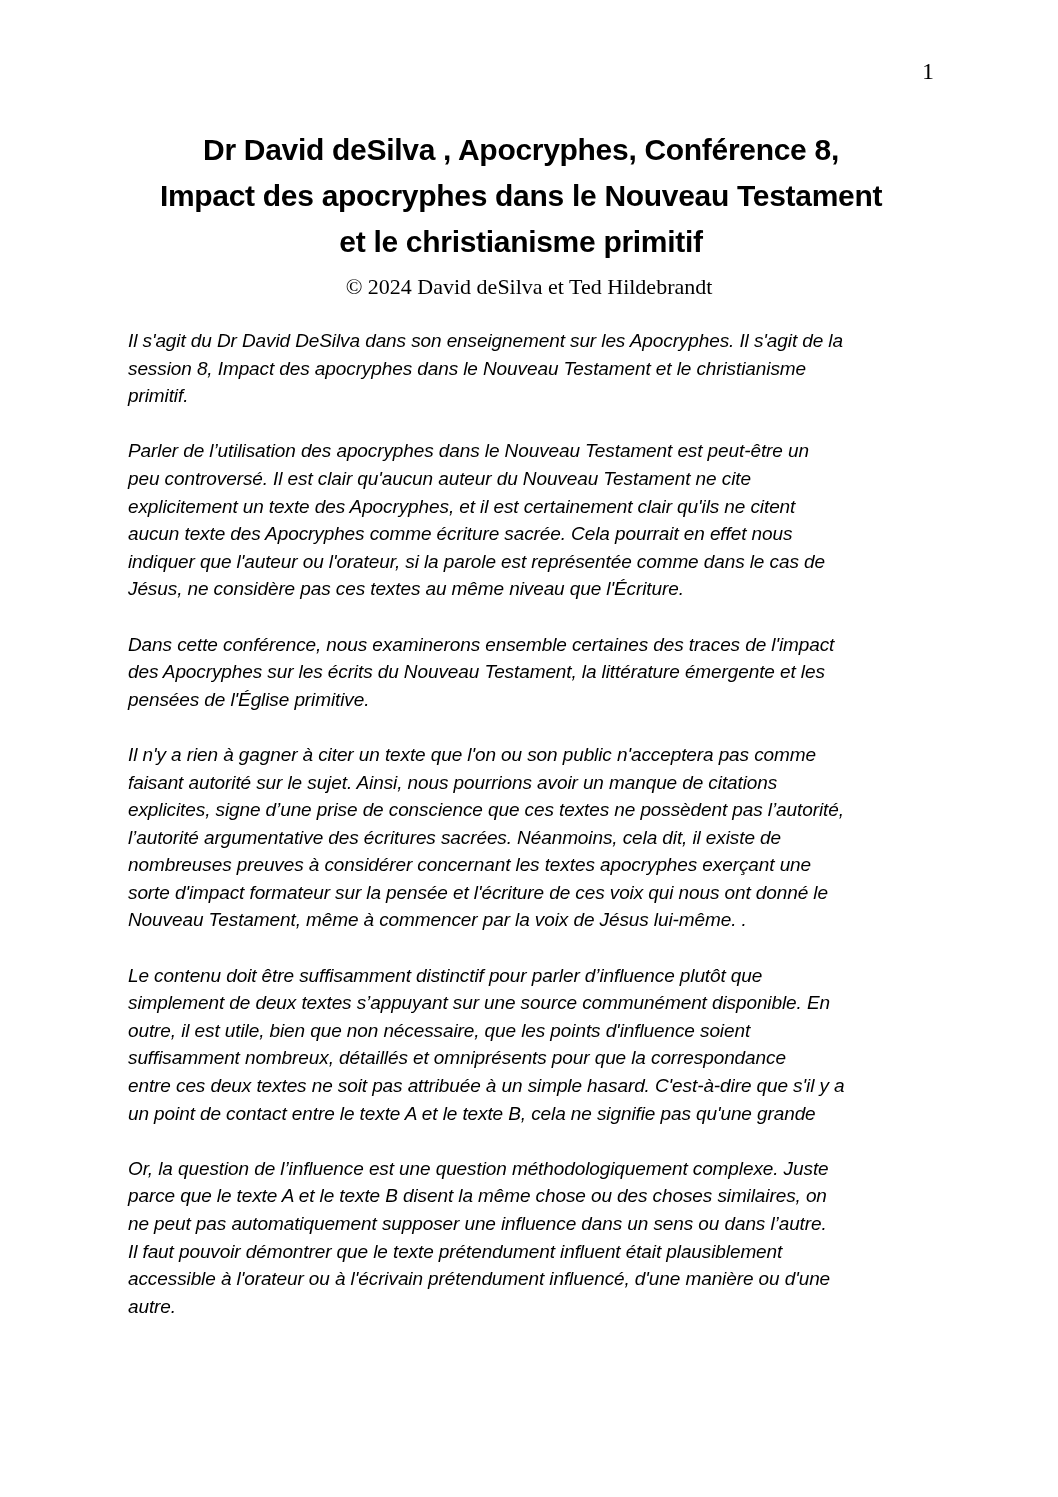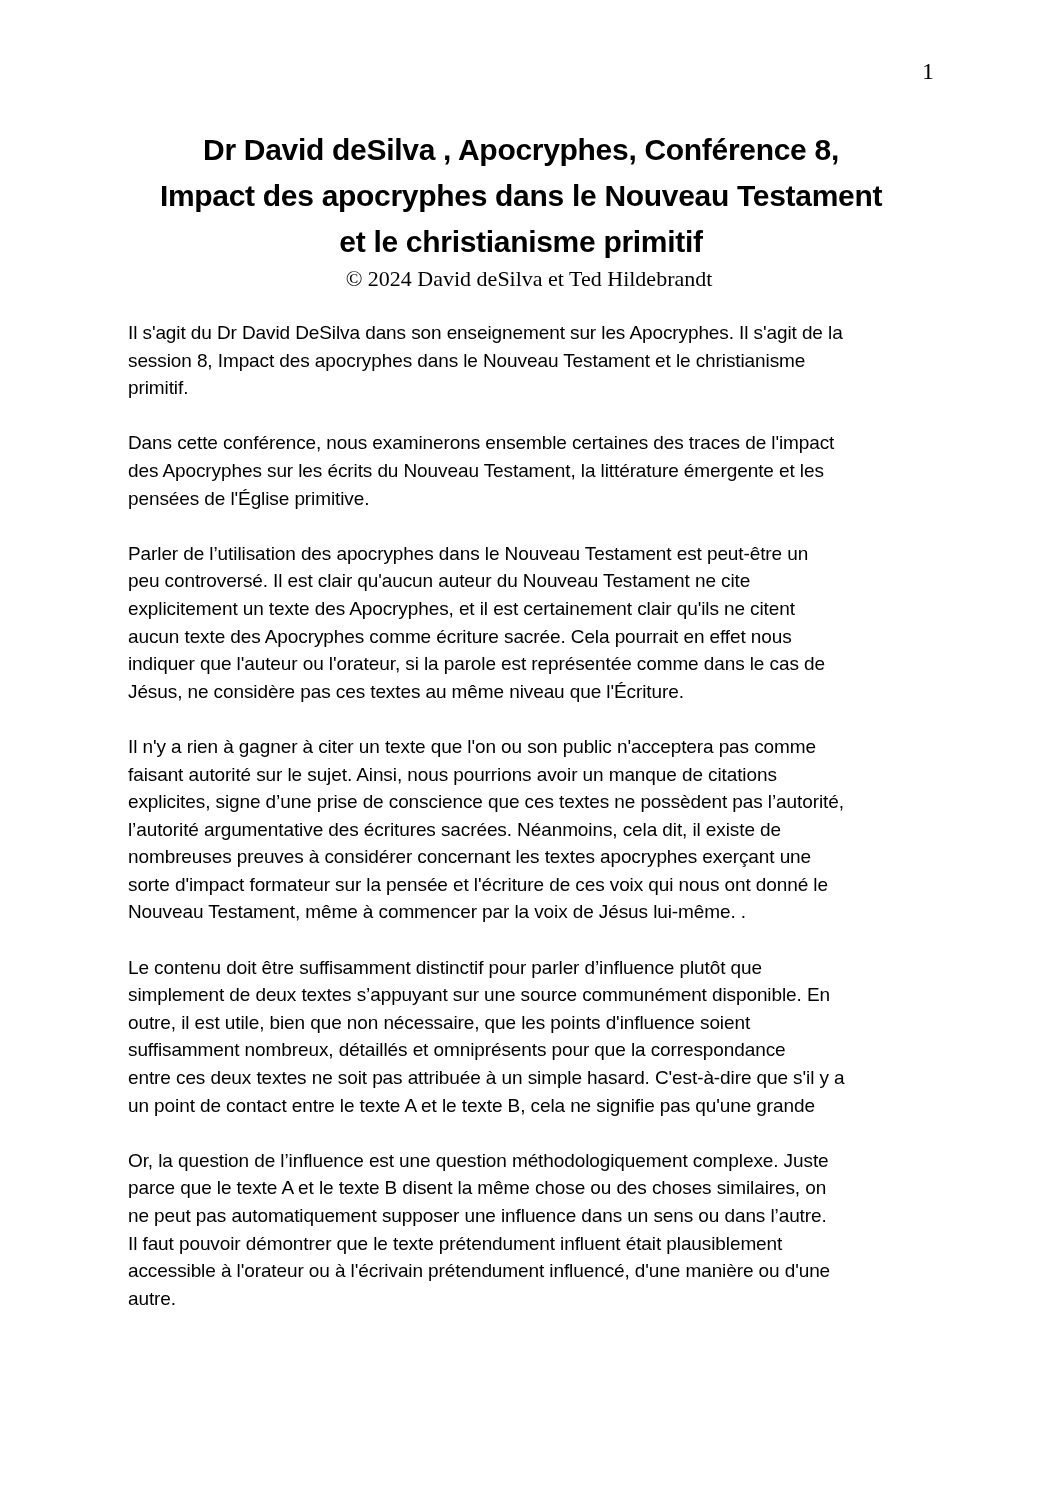--- a/index.html
+++ b/index.html
@@ -42,29 +42,30 @@
     line-height: 46px;
     letter-spacing: -0.3px;
     white-space: pre-line;
     color: #000000;
   }
   .copyright {
     text-align: center;
     font-family: "Liberation Serif", serif;
     font-size: 22px;
     line-height: 28px;
-    margin-top: 0px;
+    margin-top: 8px;
     color: #000000;
   }
   .doc-body {
     margin: 26px 0 0 128px;
     width: 832px;
     font-size: 19px;
     line-height: 27.6px;
     letter-spacing: -0.1px;
+    font-style: italic;
   }
   .doc-body p {
     margin: 0 0 27.6px 0;
     white-space: pre-line;
   }
 </style>
 </head>
 <body>
 
 <div class="page">
@@ -74,29 +75,29 @@
   <h1 class="doc-title">Dr David deSilva , Apocryphes, Conférence 8,
 Impact des apocryphes dans le Nouveau Testament
 et le christianisme primitif</h1>
 
   <div class="copyright">© 2024 David deSilva et Ted Hildebrandt</div>
 
   <div class="doc-body">
     <p>Il s'agit du Dr David DeSilva dans son enseignement sur les Apocryphes. Il s'agit de la
 session 8, Impact des apocryphes dans le Nouveau Testament et le christianisme
 primitif.</p>
-    <p>Dans cette conférence, nous examinerons ensemble certaines des traces de l'impact
-des Apocryphes sur les écrits du Nouveau Testament, la littérature émergente et les
-pensées de l'Église primitive.</p>
     <p>Parler de l’utilisation des apocryphes dans le Nouveau Testament est peut-être un
 peu controversé. Il est clair qu'aucun auteur du Nouveau Testament ne cite
 explicitement un texte des Apocryphes, et il est certainement clair qu'ils ne citent
 aucun texte des Apocryphes comme écriture sacrée. Cela pourrait en effet nous
 indiquer que l'auteur ou l'orateur, si la parole est représentée comme dans le cas de
 Jésus, ne considère pas ces textes au même niveau que l'Écriture.</p>
+    <p>Dans cette conférence, nous examinerons ensemble certaines des traces de l'impact
+des Apocryphes sur les écrits du Nouveau Testament, la littérature émergente et les
+pensées de l'Église primitive.</p>
     <p>Il n'y a rien à gagner à citer un texte que l'on ou son public n'acceptera pas comme
 faisant autorité sur le sujet. Ainsi, nous pourrions avoir un manque de citations
 explicites, signe d’une prise de conscience que ces textes ne possèdent pas l’autorité,
 l’autorité argumentative des écritures sacrées. Néanmoins, cela dit, il existe de
 nombreuses preuves à considérer concernant les textes apocryphes exerçant une
 sorte d'impact formateur sur la pensée et l'écriture de ces voix qui nous ont donné le
 Nouveau Testament, même à commencer par la voix de Jésus lui-même. .</p>
     <p>Le contenu doit être suffisamment distinctif pour parler d’influence plutôt que
 simplement de deux textes s’appuyant sur une source communément disponible. En
 outre, il est utile, bien que non nécessaire, que les points d'influence soient

